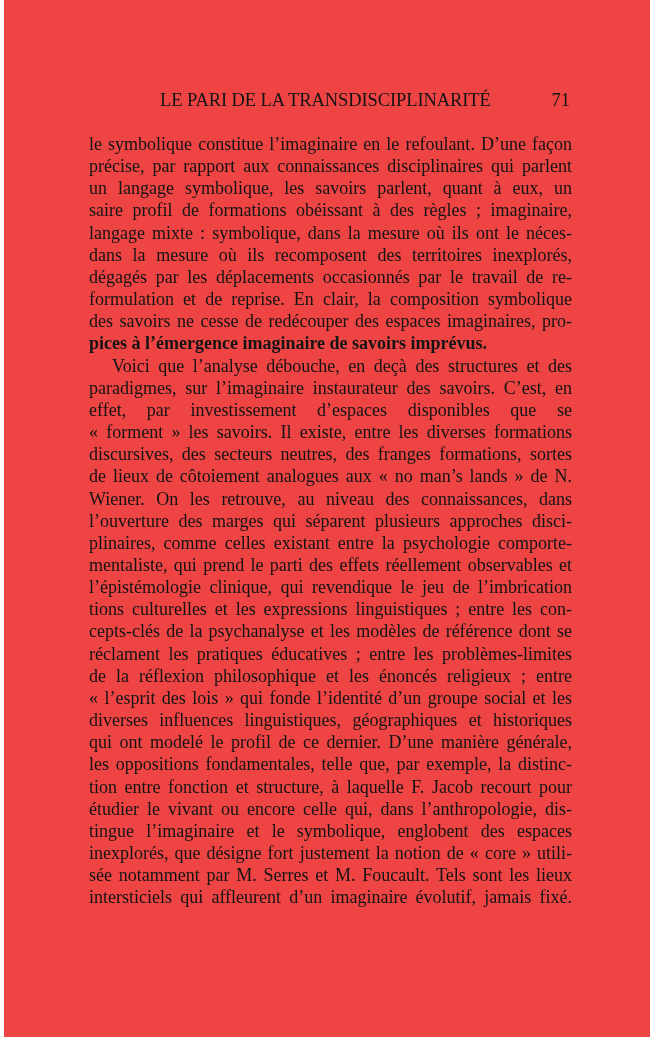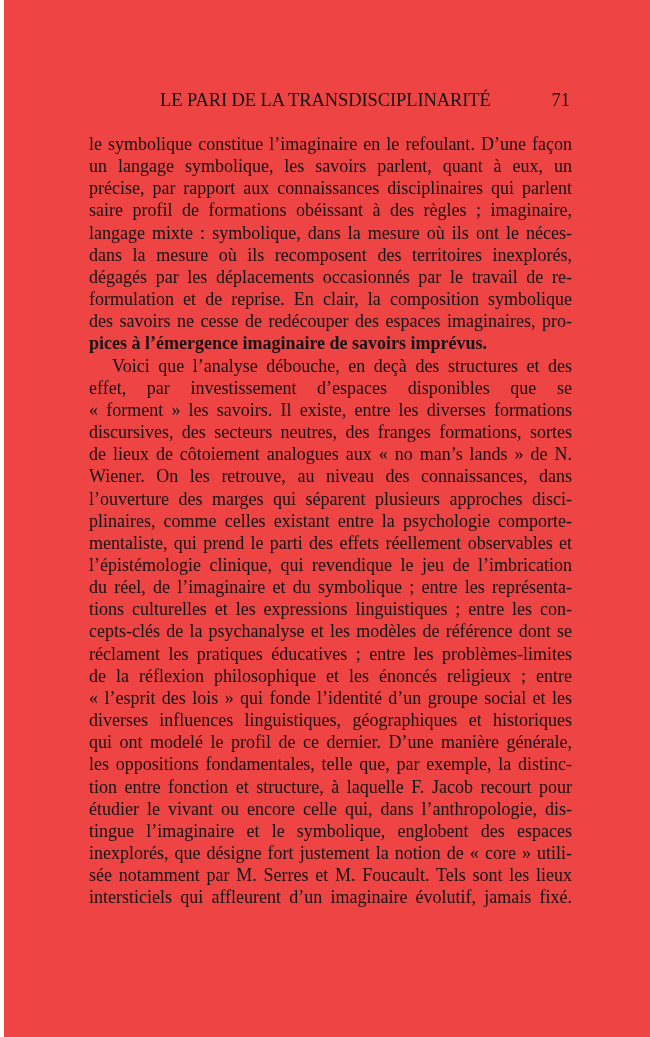--- a/index.html
+++ b/index.html
@@ -26,40 +26,40 @@
 <body>
 
 <div class="page">
   <div class="running-head">
     <span class="running-title">LE PARI DE LA TRANSDISCIPLINARITÉ</span>
     <span class="page-number">71</span>
   </div>
 
   <div class="body-text">
     <span class="line">le symbolique constitue l’imaginaire en le refoulant. D’une façon</span>
+    <span class="line">précise, par rapport aux connaissances disciplinaires qui parlent</span>
     <span class="line">un langage symbolique, les savoirs parlent, quant à eux, un</span>
-    <span class="line">précise, par rapport aux connaissances disciplinaires qui parlent</span>
     <span class="line">saire profil de formations obéissant à des règles ; imaginaire,</span>
     <span class="line">langage mixte : symbolique, dans la mesure où ils ont le néces-</span>
     <span class="line">dans la mesure où ils recomposent des territoires inexplorés,</span>
     <span class="line">dégagés par les déplacements occasionnés par le travail de re-</span>
     <span class="line">formulation et de reprise. En clair, la composition symbolique</span>
     <span class="line">des savoirs ne cesse de redécouper des espaces imaginaires, pro-</span>
     <span class="line last">pices à l’émergence imaginaire de savoirs imprévus.</span>
     <span class="line indent">Voici que l’analyse débouche, en deçà des structures et des</span>
+    <span class="line">paradigmes, sur l’imaginaire instaurateur des savoirs. C’est, en</span>
     <span class="line">effet, par investissement d’espaces disponibles que se</span>
     <span class="line">« forment » les savoirs. Il existe, entre les diverses formations</span>
     <span class="line">discursives, des secteurs neutres, des franges formations, sortes</span>
     <span class="line">de lieux de côtoiement analogues aux « no man’s lands » de N.</span>
     <span class="line">Wiener. On les retrouve, au niveau des connaissances, dans</span>
     <span class="line">l’ouverture des marges qui séparent plusieurs approches disci-</span>
     <span class="line">plinaires, comme celles existant entre la psychologie comporte-</span>
     <span class="line">mentaliste, qui prend le parti des effets réellement observables et</span>
     <span class="line">l’épistémologie clinique, qui revendique le jeu de l’imbrication</span>
-    <span class="line">du réel, de l’imaginaire et du symbolique ; entre les représenta-</span>
     <span class="line">tions culturelles et les expressions linguistiques ; entre les con-</span>
     <span class="line">cepts-clés de la psychanalyse et les modèles de référence dont se</span>
     <span class="line">réclament les pratiques éducatives ; entre les problèmes-limites</span>
     <span class="line">de la réflexion philosophique et les énoncés religieux ; entre</span>
     <span class="line">« l’esprit des lois » qui fonde l’identité d’un groupe social et les</span>
     <span class="line">diverses influences linguistiques, géographiques et historiques</span>
     <span class="line">qui ont modelé le profil de ce dernier. D’une manière générale,</span>
     <span class="line">les oppositions fondamentales, telle que, par exemple, la distinc-</span>
     <span class="line">tion entre fonction et structure, à laquelle F. Jacob recourt pour</span>
     <span class="line">étudier le vivant ou encore celle qui, dans l’anthropologie, dis-</span>

